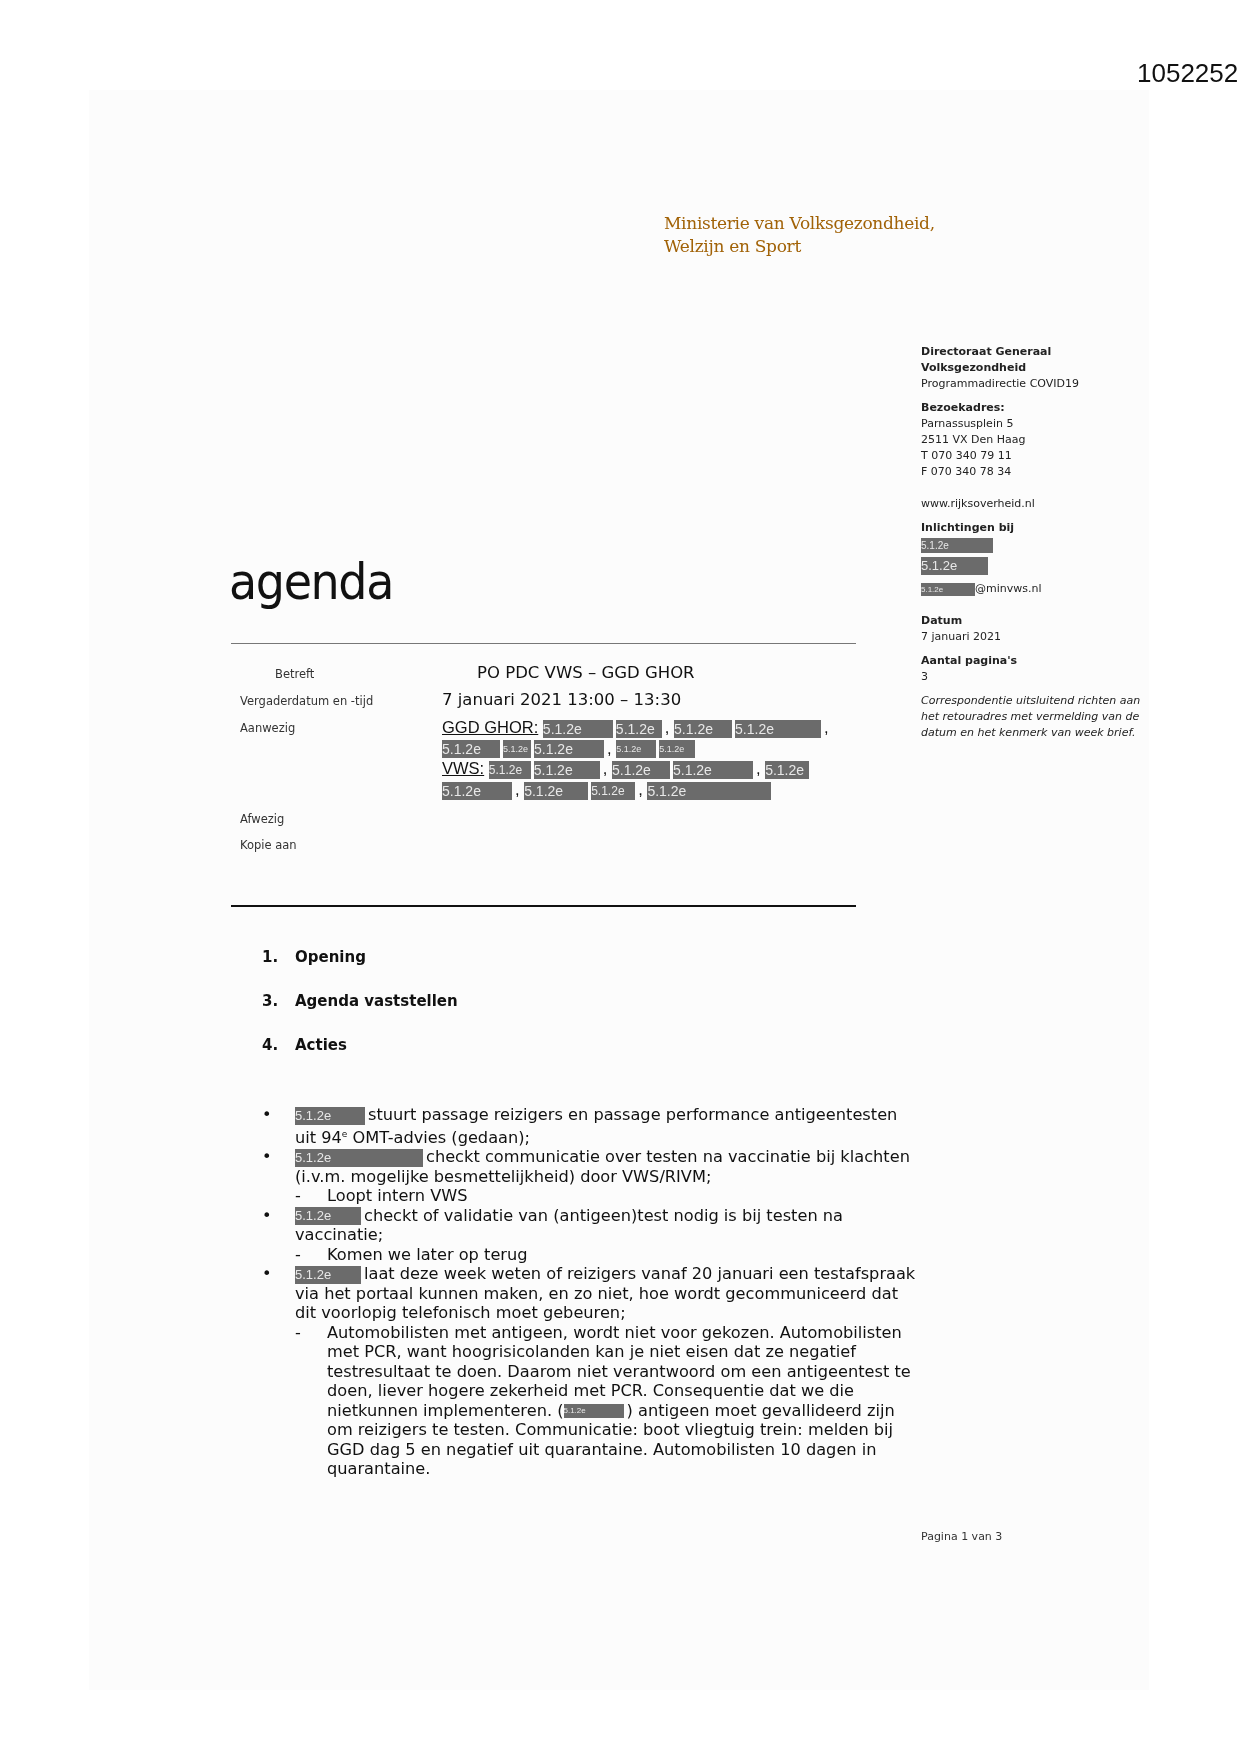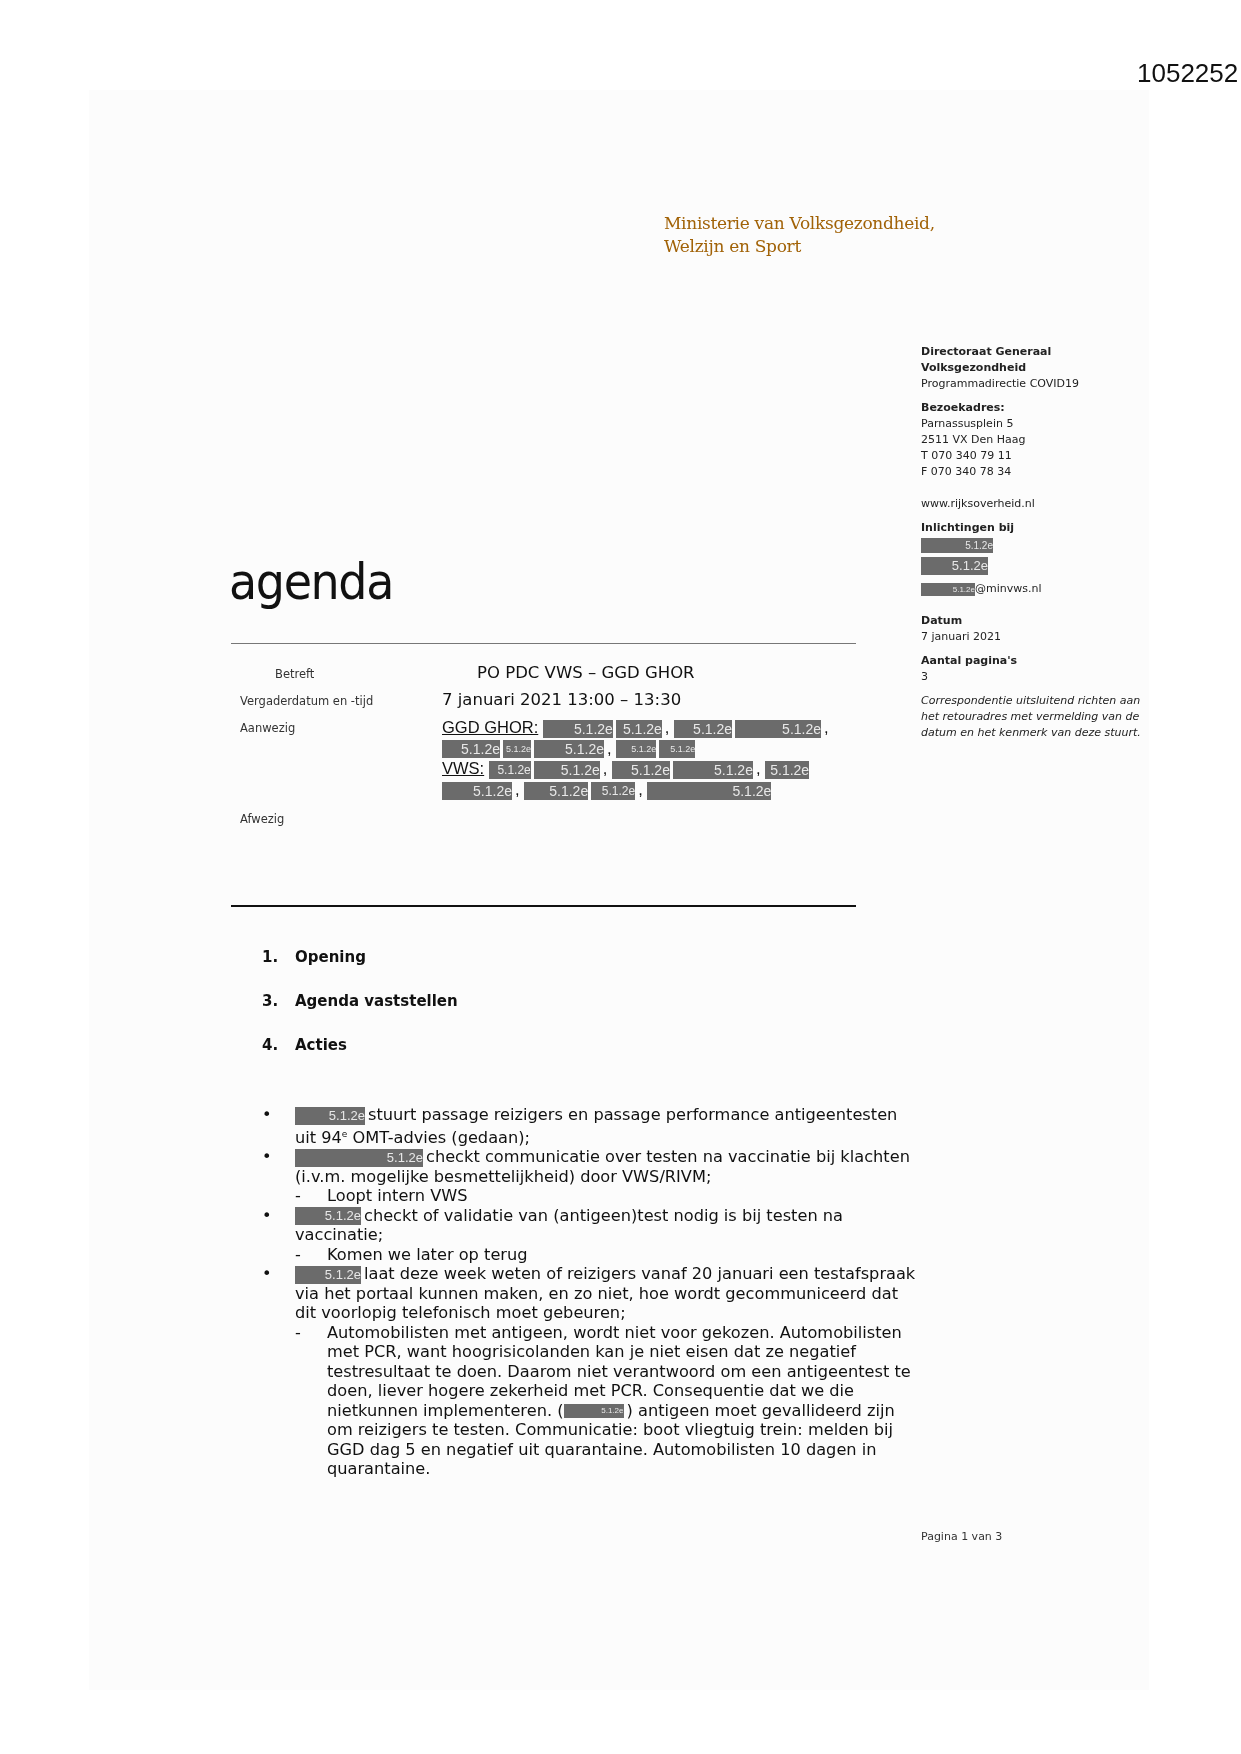--- a/index.html
+++ b/index.html
@@ -5,21 +5,21 @@
   html, body { margin:0; padding:0; }
   body { width:1241px; height:1754px; background:#ffffff; position:relative; overflow:hidden;
          font-family:"DejaVu Sans", sans-serif; color:#111; }
   .scan { position:absolute; left:89px; top:90px; width:1060px; height:1600px; background:#fcfcfc; }
   .docid { position:absolute; left:1137px; top:58px; font-family:"Liberation Sans", sans-serif; font-size:26px; color:#111; }
   .ministry { position:absolute; left:664px; top:212px; font-family:"DejaVu Serif", serif; font-size:17px; line-height:23px; color:#a16207; letter-spacing:-0.3px; }
   .sidebar { position:absolute; left:921px; top:344px; width:230px; font-size:11px; line-height:16px; color:#222; }
   .sidebar .b { font-weight:bold; }
   .sidebar .gap { height:8px; }
   .sidebar .it { font-style:italic; }
-  .redact { display:inline-block; background:#6b6b6b; color:#e8e8e8; font-family:"Liberation Sans", sans-serif; text-align:right; vertical-align:middle; }
+  .redact { display:inline-block; background:#6b6b6b; color:#e8e8e8; font-family:"Liberation Sans", sans-serif; text-align:left; vertical-align:middle; }
   .sb-r1 { width:72px; height:15px; font-size:10px; line-height:15px; margin-top:2px; }
   .sb-r2 { width:67px; height:18px; font-size:13px; line-height:18px; margin-top:4px; }
   .sb-r3 { width:54px; height:13px; font-size:8px; line-height:13px; }
   .title { position:absolute; left:229px; top:553px; font-family:"DejaVu Sans", sans-serif; font-size:50px; color:#111; letter-spacing:-1.5px; font-weight:normal; transform:scaleX(0.92); transform-origin:left top; }
   .rule-top { position:absolute; left:231px; top:643px; width:625px; height:1px; background:#777; }
   .rule-bot { position:absolute; left:231px; top:905px; width:625px; height:2px; background:#111; }
   .meta { position:absolute; left:240px; top:663px; width:620px; }
   .meta .row { display:flex; }
   .meta .lbl { width:202px; font-size:11.5px; color:#333; padding-top:4px; }
   .meta .val { font-size:16.5px; color:#111; }
@@ -71,21 +71,21 @@
   <div><span class="redact sb-r2">5.1.2e</span></div>
   <div style="margin-top:6px"><span class="redact sb-r3">5.1.2e</span><span>@minvws.nl</span></div>
   <div class="gap"></div>
     <div class="gap"></div>
   <div class="b">Datum</div>
   <div>7 januari 2021</div>
   <div class="gap"></div>
   <div class="b">Aantal pagina's</div>
   <div>3</div>
   <div class="gap"></div>
-  <div class="it">Correspondentie uitsluitend richten aan het retouradres met vermelding van de datum en het kenmerk van deze stuurt.</div>
+  <div class="it">Correspondentie uitsluitend richten aan het retouradres met vermelding van de datum en het kenmerk van week brief.</div>
 </div>
 
 <div class="title">agenda</div>
 <div class="rule-top"></div>
 
 <div class="meta">
   <div class="row r0">
     <div class="lbl">Betreft</div>
     <div class="val">PO PDC VWS – GGD GHOR</div>
   </div>
@@ -114,20 +114,23 @@
       <div>
         <span class="redact" style="width:70px">5.1.2e</span><span>,</span>
         <span class="redact" style="width:64px">5.1.2e</span><span class="redact" style="width:44px;font-size:12px">5.1.2e</span><span>,</span>
         <span class="redact" style="width:124px">5.1.2e</span>
       </div>
     </div>
   </div>
   <div class="row" style="margin-top:8px">
     <div class="lbl">Afwezig</div>
   </div>
+  <div class="row" style="margin-top:8px">
+    <div class="lbl">Kopie aan</div>
+  </div>
 </div>
 
 <div class="rule-bot"></div>
 
 <div class="items">
   <div class="it"><span class="num">1.</span><span>Opening</span></div>
   <div class="it"><span class="num">3.</span><span>Agenda vaststellen</span></div>
   <div class="it"><span class="num">4.</span><span>Acties</span></div>
 </div>
 

